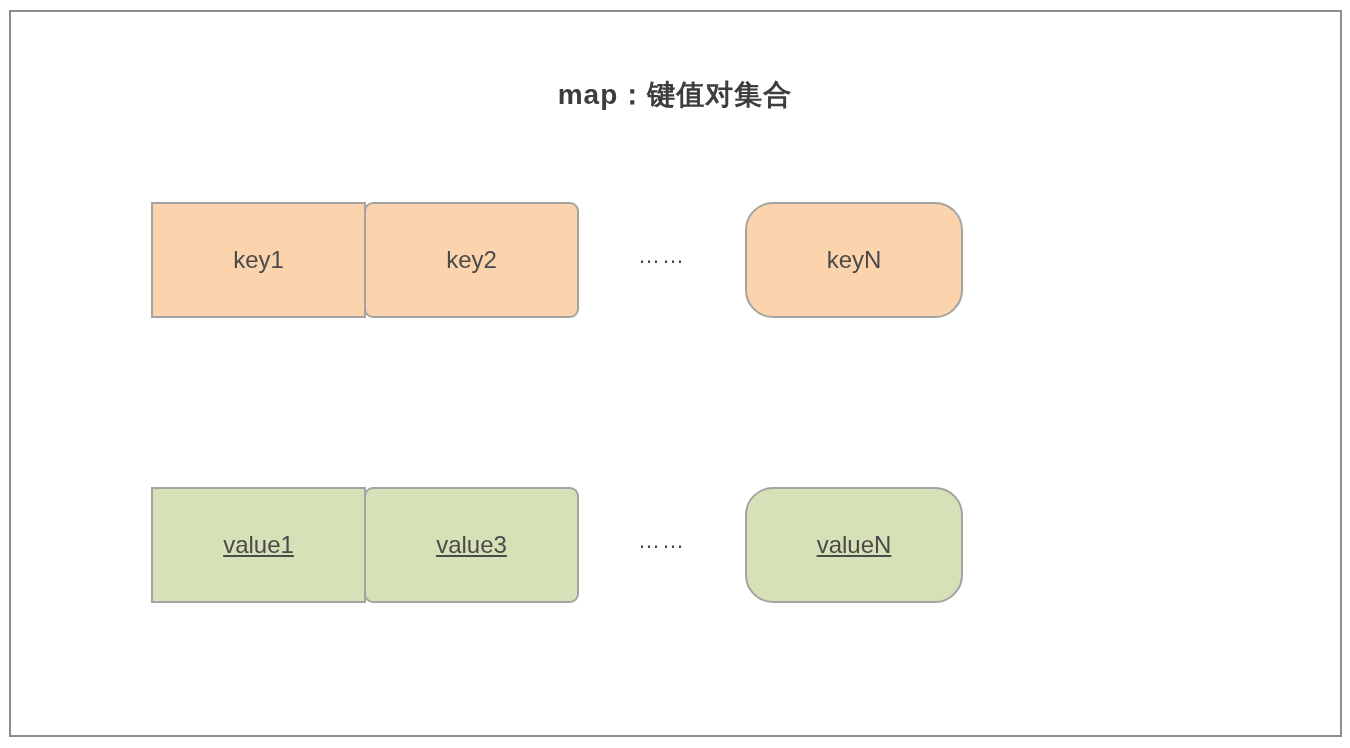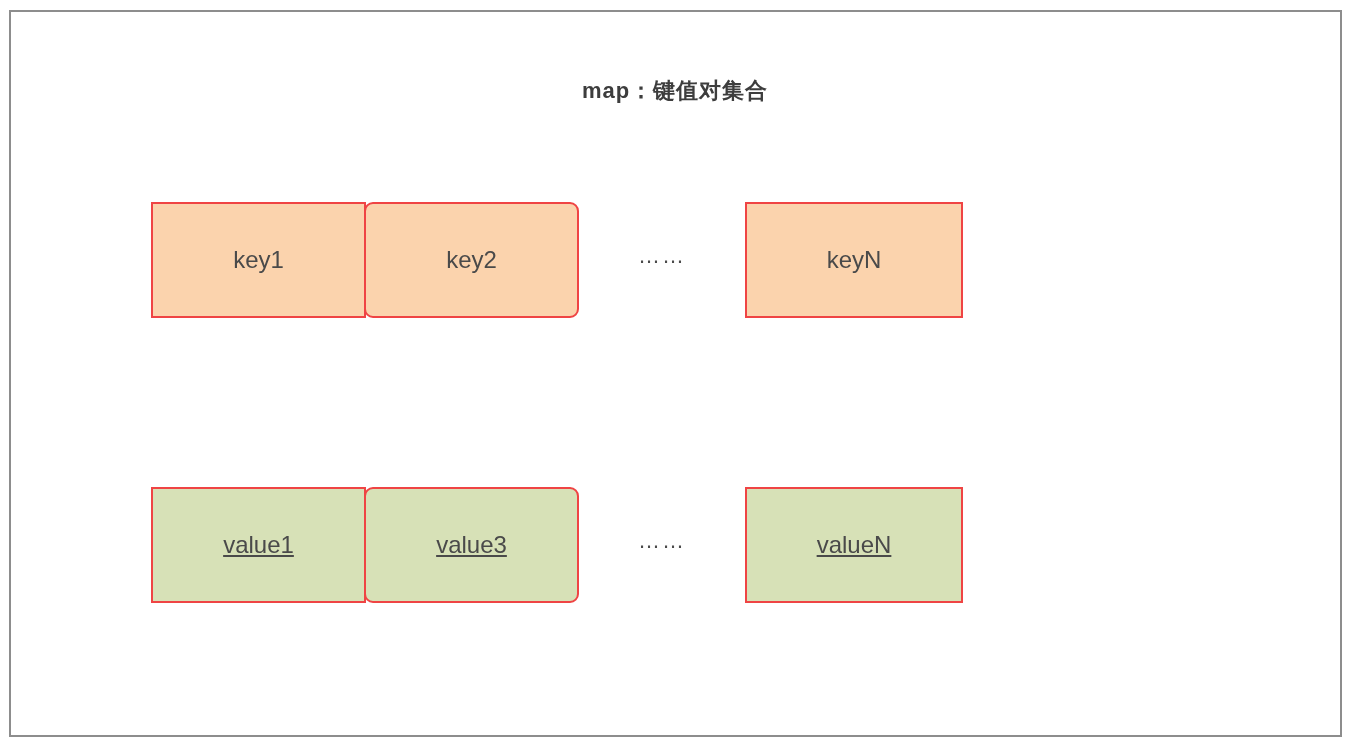--- a/index.html
+++ b/index.html
@@ -23,58 +23,58 @@
     height: 727px;
     border: 2px solid #8d8d8d;
     box-sizing: border-box;
   }
   .title {
     position: absolute;
     top: 76px;
     left: 0;
     width: 100%;
     text-align: center;
-    font-size: 22px;
+    font-size: 28px;
     font-weight: bold;
     color: #3d3d3d;
     letter-spacing: 1px;
   }
   .row {
     position: absolute;
     left: 151px;
     display: flex;
     align-items: stretch;
   }
   .key-row   { top: 202px; }
   .value-row { top: 487px; }
   .cell {
     width: 215px;
     height: 116px;
     box-sizing: border-box;
-    border: 2px solid #ef4444;
+    border: 2px solid #a3a3a3;
     display: flex;
     align-items: center;
     justify-content: center;
     font-size: 24px;
     color: #4a4a4a;
   }
   .cell.joined { margin-left: -2px; border-radius: 9px; }
   .key-row .cell   { background: #fbd3ad; }
   .value-row .cell { background: #d7e1b7; text-decoration: underline; }
   .ellipsis {
     width: 166px;
     display: flex;
     align-items: center;
     justify-content: center;
     font-size: 22px;
     letter-spacing: 2px;
     color: #4a4a4a;
     transform: translateY(-4px);
   }
-  .last { width: 218px; }
+  .last { width: 218px; border-radius: 28px; }
 </style>
 </head>
 <body>
 
 <div class="canvas">
   <div class="frame"></div>
 
   <div class="title">map：键值对集合</div>
 
   <div class="row key-row">

